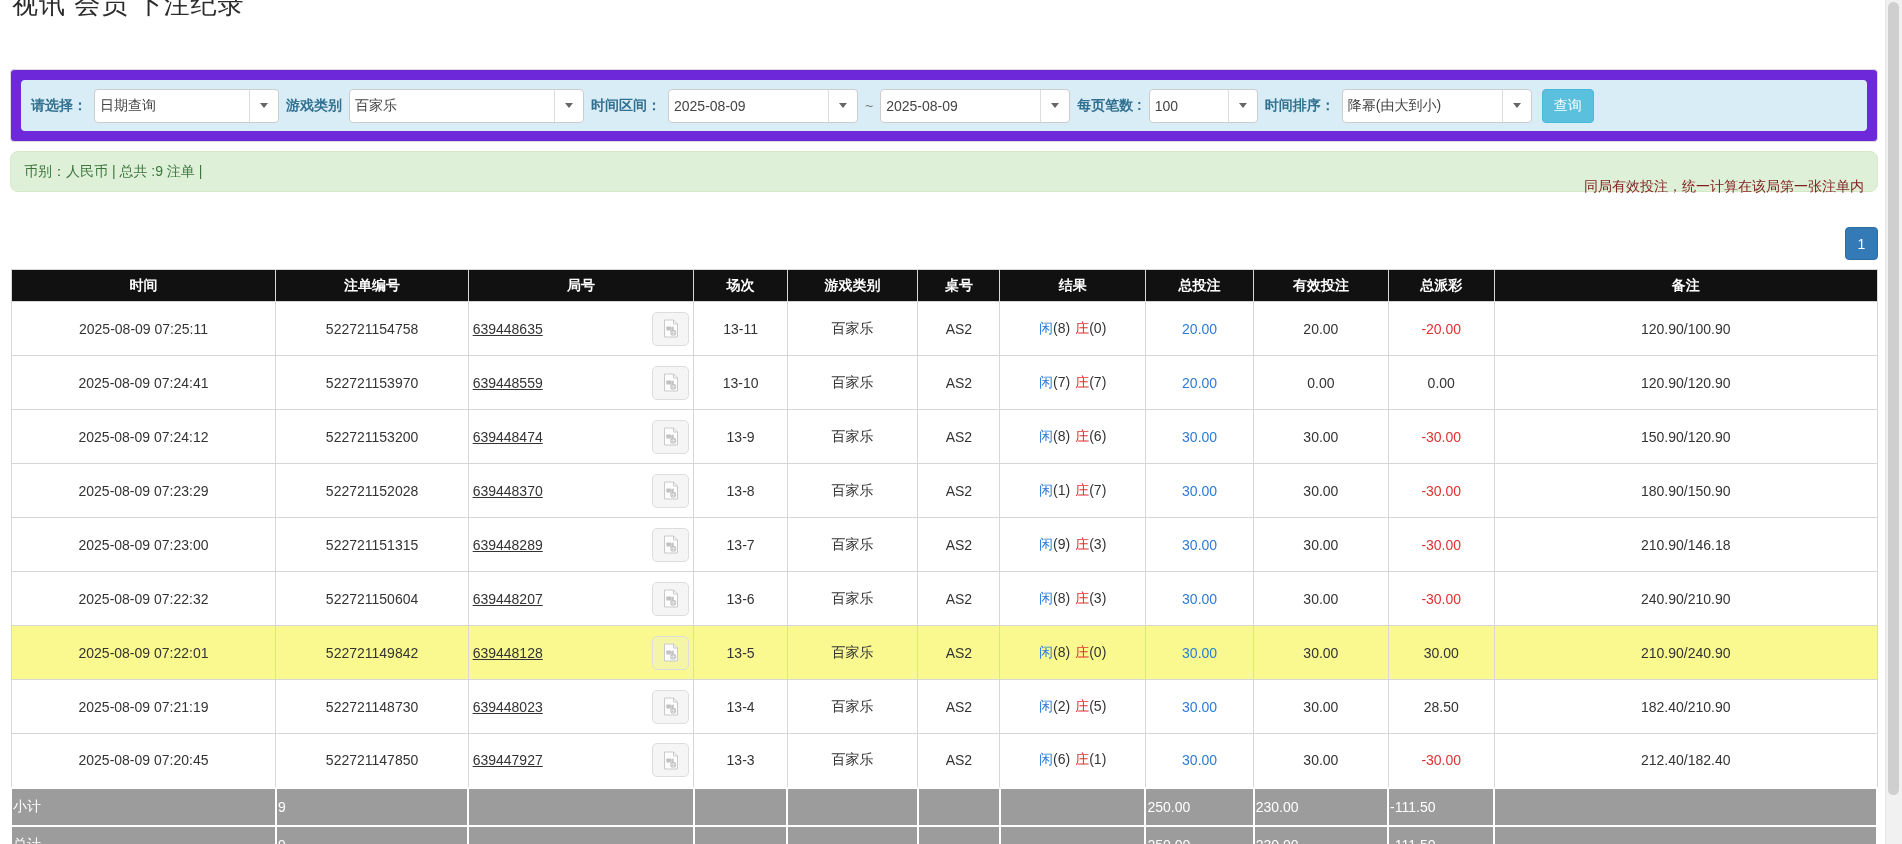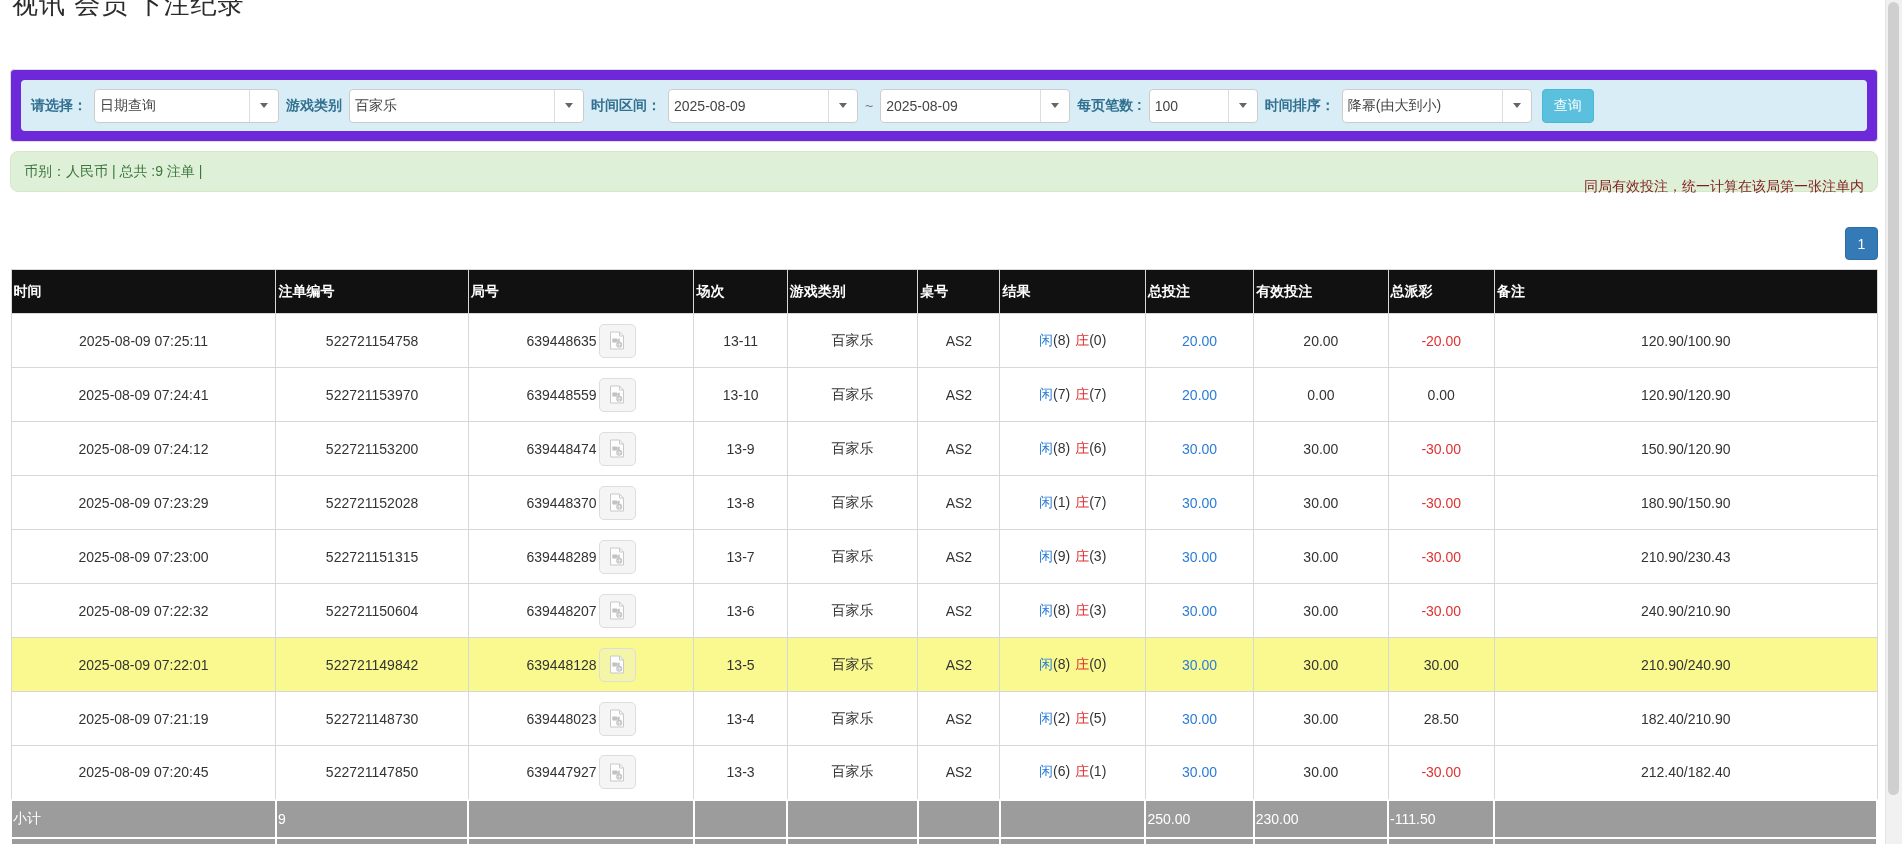--- a/index.html
+++ b/index.html
@@ -49,33 +49,33 @@
   
   .pagination-row { display:flex; justify-content:flex-end; margin:35px 0 9px 0; }
   .page-btn {
     width:33px; height:33px; background:#337ab7; color:#fff; border:1px solid #2e6da4;
     border-radius:4px; font-size:14px; cursor:pointer; font-family:inherit;
   }
 
   
   table.records { width:100%; border-collapse:collapse; table-layout:fixed; }
   .records th {
-    background:#111; color:#fff; font-weight:bold; height:44px;
-    border:1px solid #d7d7d7; text-align:left; padding:0 2px;
+    background:#111; color:#fff; font-weight:bold; height:32px;
+    border:1px solid #d7d7d7; text-align:center; padding:0 10px;
   }
   .records tbody.data td {
     border:1px solid #d7d7d7; background:#fff; text-align:center; height:54px; padding:0 4px;
   }
   tr.row-highlight td { background:#f9f990 !important; }
   .c-blue { color:#2a7cd8; }
   .neg { color:#e03131; }
   .res-p { color:#2a7cd8; }
   .res-b { color:#e03131; margin-left:5px; }
   .res-n { color:#333; }
-  .round-wrap { display:flex; align-items:center; justify-content:center; gap:2px; }
+  .round-wrap { display:flex; align-items:center; justify-content:space-between; gap:2px;text-decoration:underline; }
   .video-btn {
     width:37px; height:34px; background:#f5f5f5; border:1px solid #ddd; border-radius:5px;
     display:flex; align-items:center; justify-content:center; padding:0; cursor:pointer;
   }
   tr.row-highlight .video-btn { background:#f5f5a8; }
 
   
   .records tbody.tfoot td {
     background:#9c9c9c; color:#fff; border:2px solid #fff; height:38px; text-align:left;
   }
@@ -342,21 +342,21 @@
     </td>
     <td>13-7</td>
     <td>百家乐</td>
     <td>AS2</td>
     <td>
       <span class="res-p">闲</span><span class="res-n">(9)</span><span class="res-b">庄</span><span class="res-n">(3)</span>
     </td>
     <td class="c-blue">30.00</td>
     <td>30.00</td>
     <td class="neg">-30.00</td>
-    <td>210.90/230.43</td>
+    <td>210.90/146.18</td>
   </tr>
         <tr>
     <td>2025-08-09 07:22:32</td>
     <td>522721150604</td>
     <td>
       <div class="round-wrap">
         <span>639448207</span>
         <button class="video-btn">
           <svg width="18" height="19" viewBox="0 0 18 19">
             <path d="M2.5 1h9l4 4v13h-13z" fill="#fdfdfd" stroke="#c9c9c9"></path>

